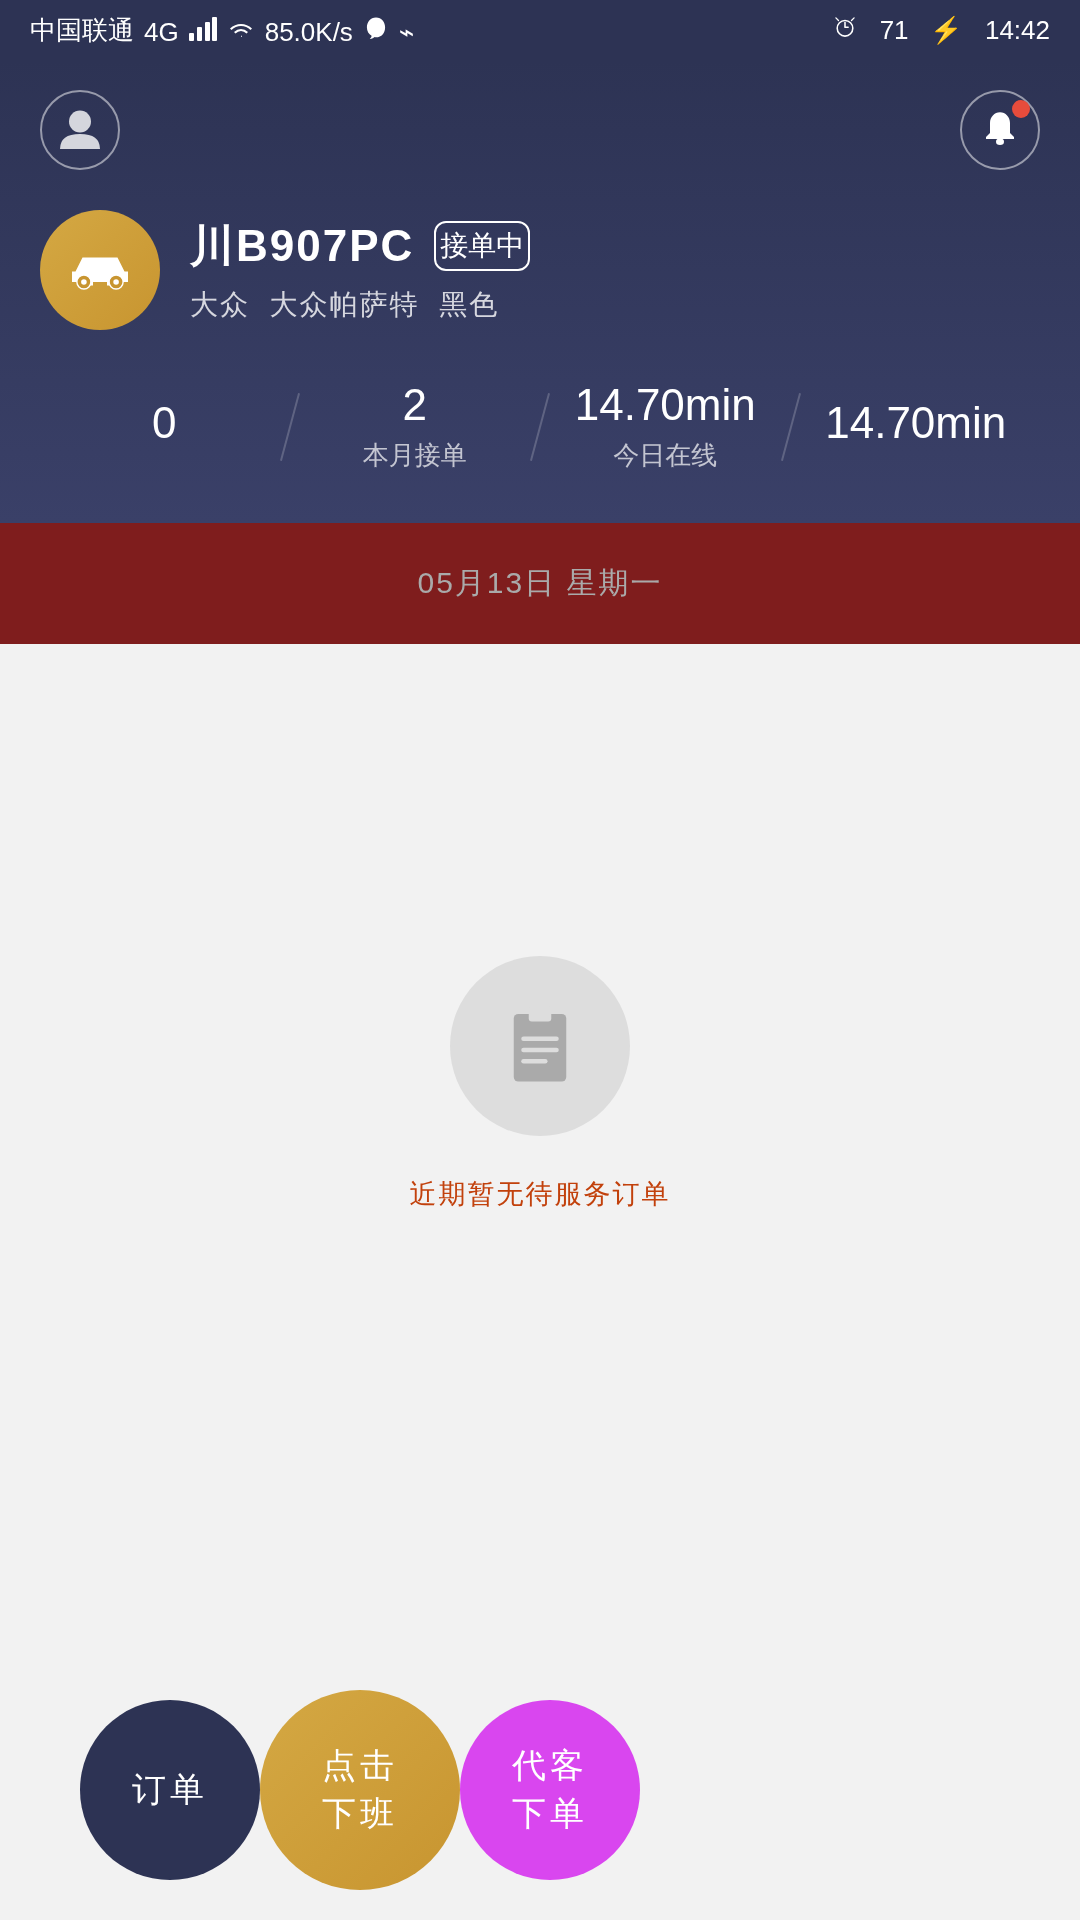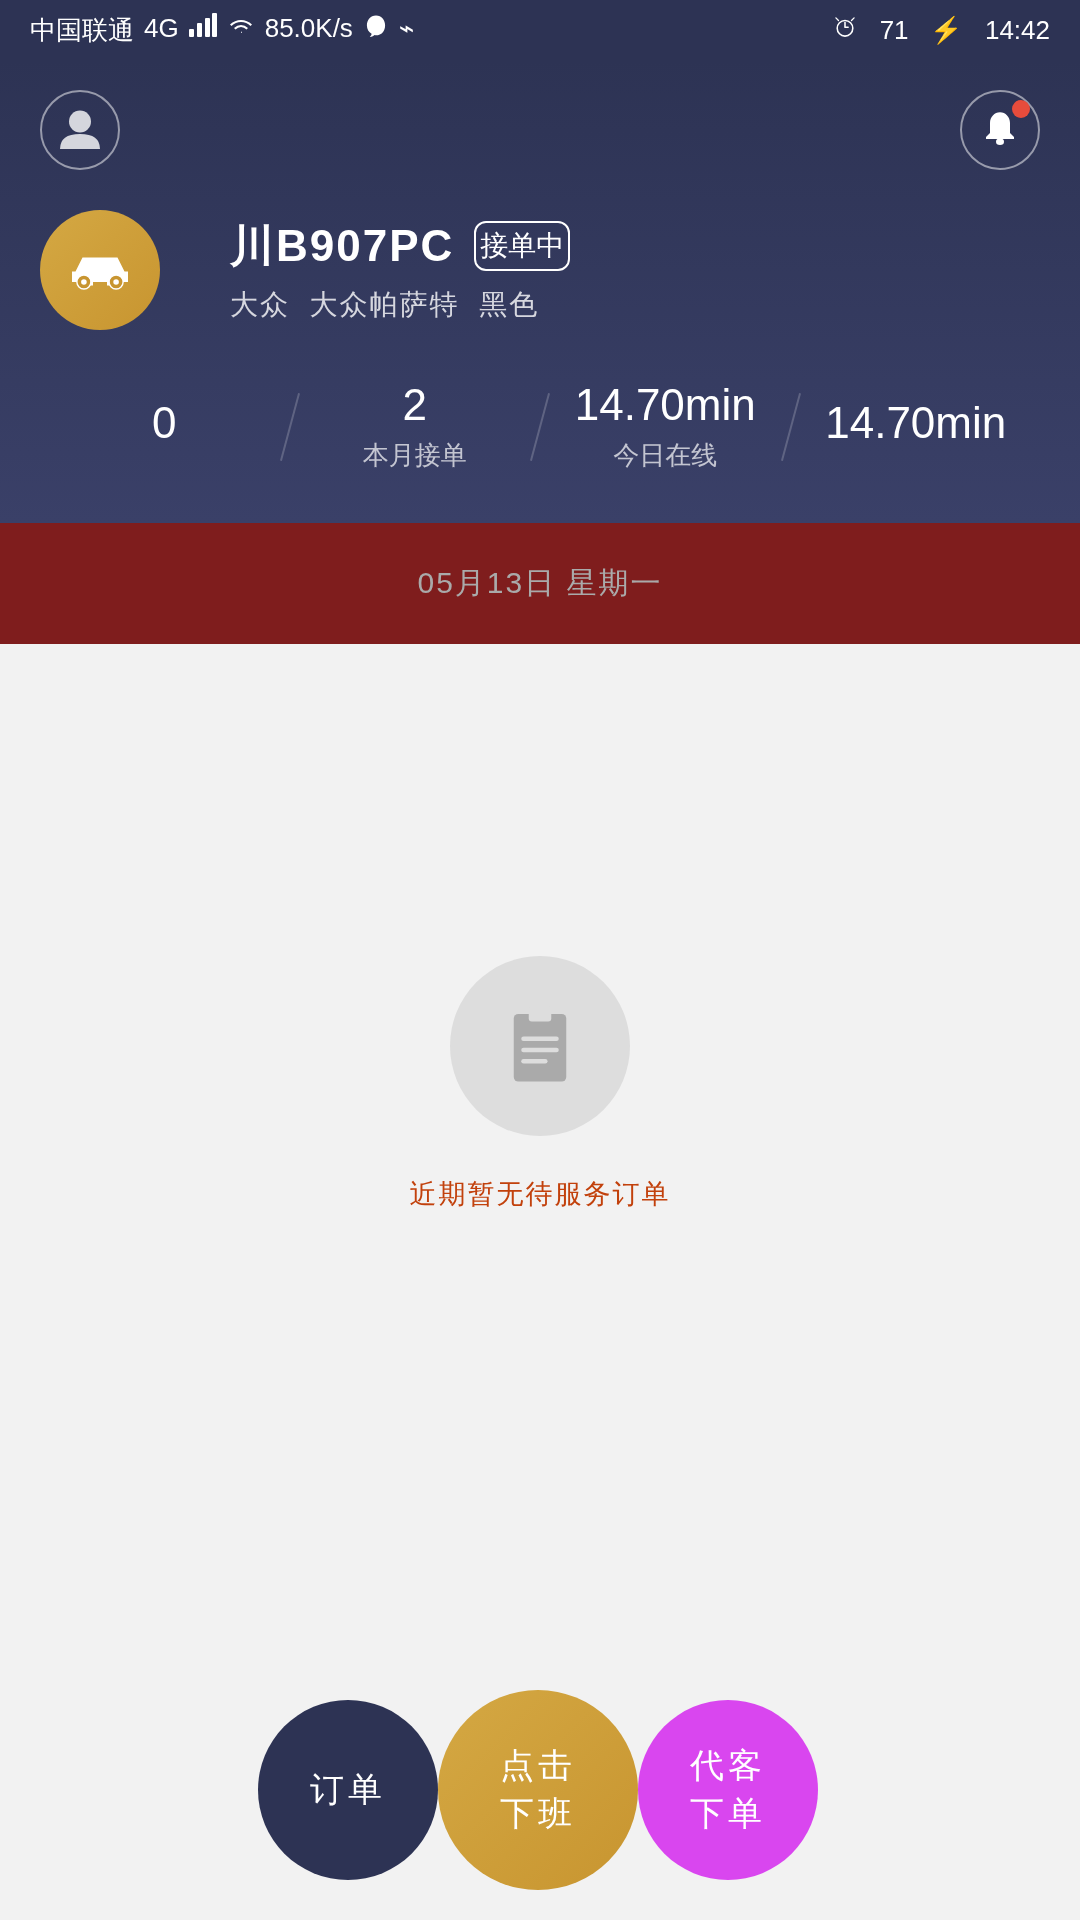--- a/index.html
+++ b/index.html
@@ -24,21 +24,21 @@
       display: flex;
       align-items: center;
       justify-content: space-between;
       padding: 0 30px;
       color: white;
       font-size: 26px;
     }
 
     .status-left {
       display: flex;
-      align-items: flex-start;
+      align-items: flex-end;
       gap: 10px;
     }
 
     .status-right {
       display: flex;
       align-items: center;
       gap: 22px;
     }
 
     
@@ -100,21 +100,20 @@
       height: 18px;
       background: #e74c3c;
       border-radius: 50%;
     }
 
     
     .car-info {
       display: flex;
       align-items: center;
       margin-bottom: 50px;
-      gap: 40px;
     }
 
     .car-icon-circle {
       width: 120px;
       height: 120px;
       border-radius: 50%;
       background: linear-gradient(135deg, #d4a843, #c89530);
       display: flex;
       align-items: center;
       justify-content: center;
@@ -247,21 +246,21 @@
     
     .bottom-bar {
       position: absolute;
       bottom: 0;
       left: 0;
       right: 4px;
       height: 220px;
       background: #f2f2f2;
       display: flex;
       align-items: center;
-      justify-content: center;
+      justify-content: flex-start;
       padding: 0 80px 40px;
     }
 
     .bottom-btn {
       width: 180px;
       height: 180px;
       border-radius: 50%;
       display: flex;
       align-items: center;
       justify-content: center;

